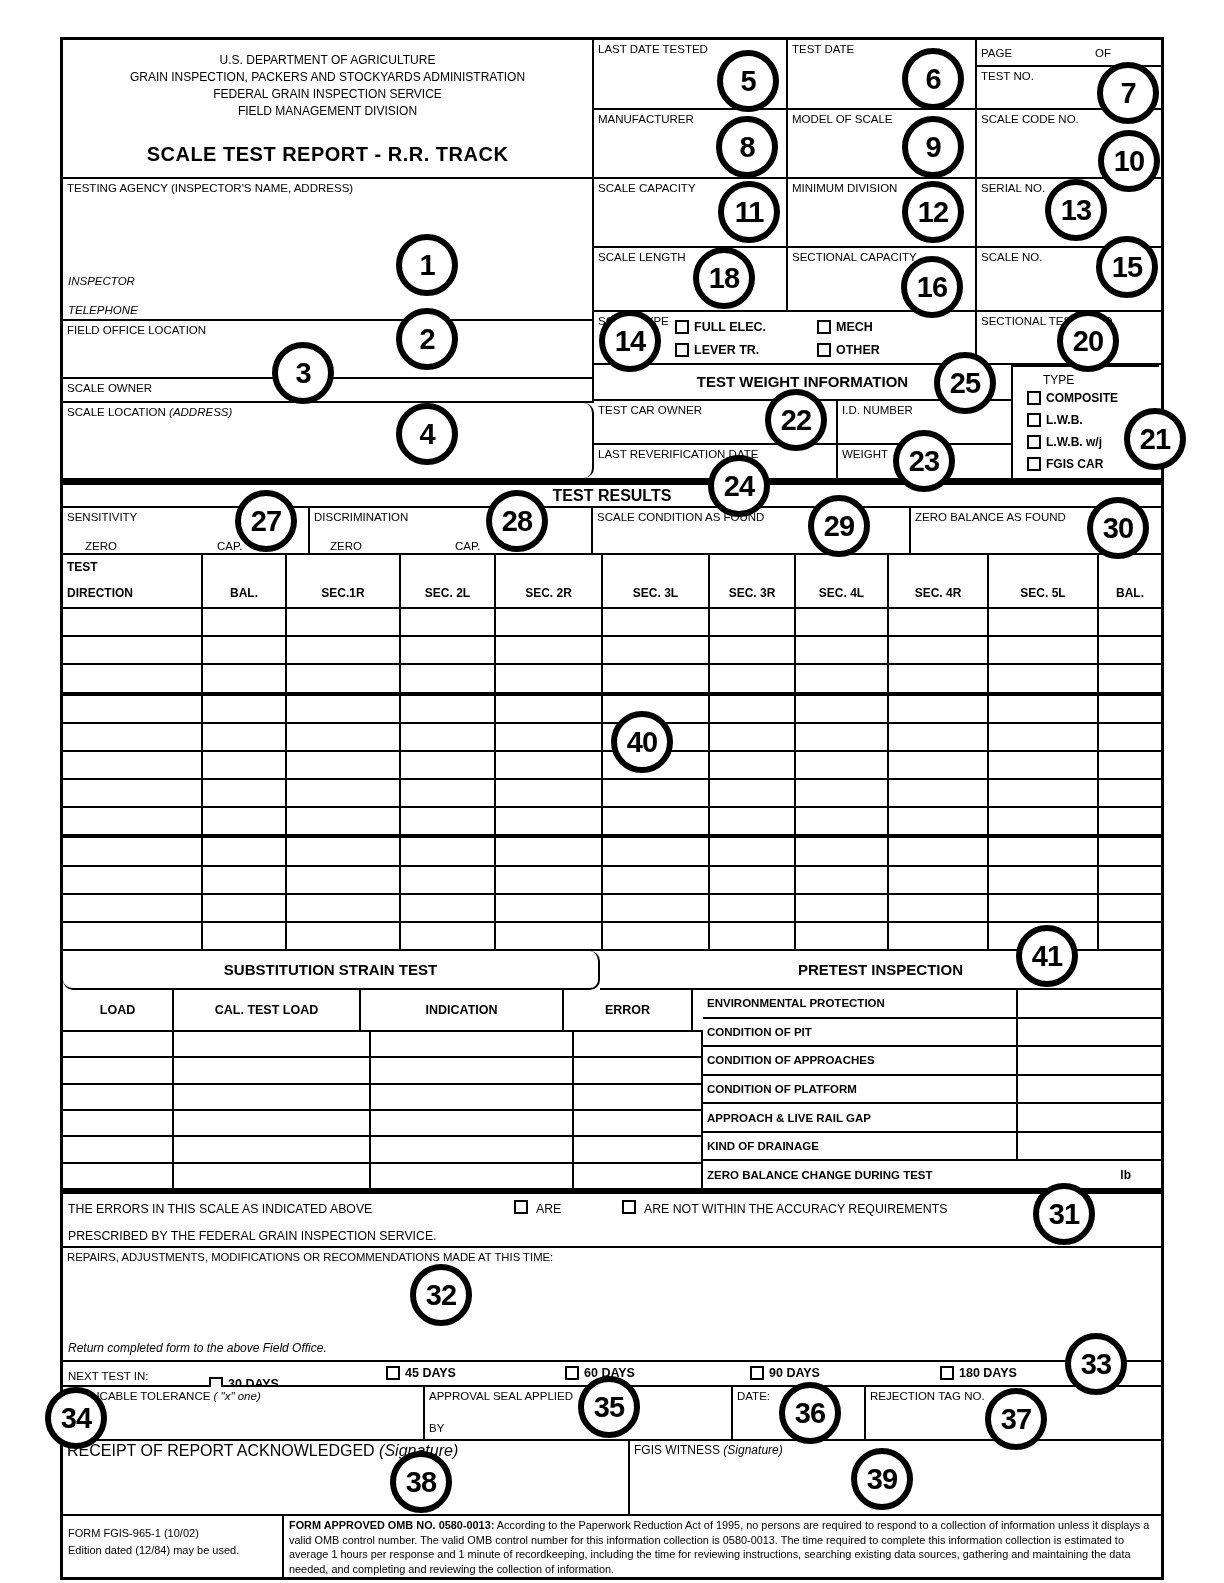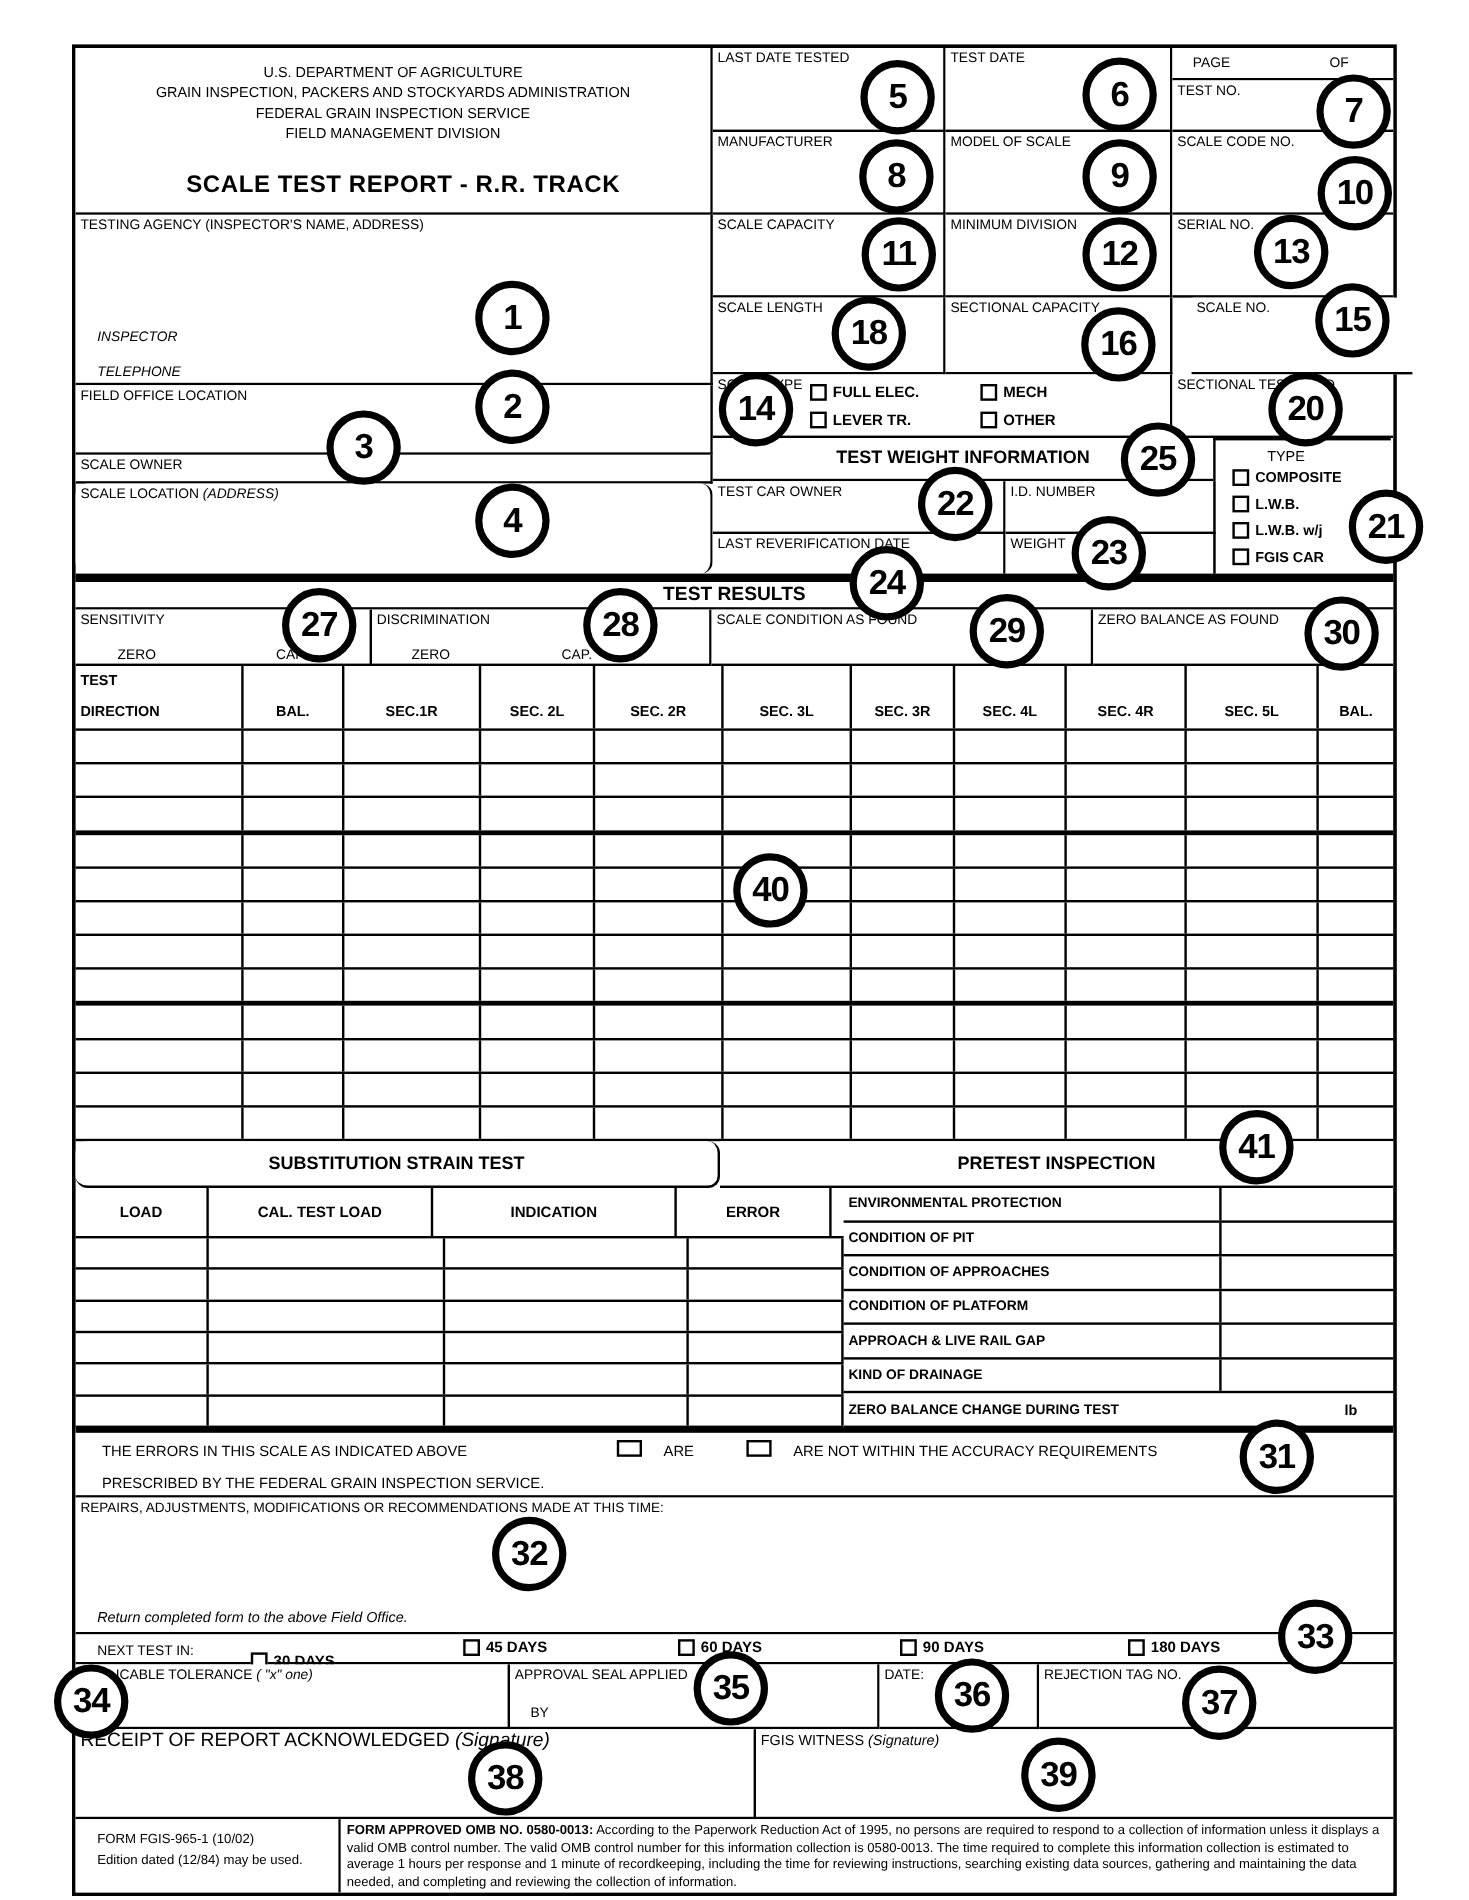--- a/index.html
+++ b/index.html
@@ -4,21 +4,21 @@
 <style>
   html,body{margin:0;padding:0;background:#fff;}
   #page{position:relative;width:1224px;height:1583px;background:#fff;color:#000;
         font-family:"Liberation Sans",sans-serif;overflow:hidden;}
   #form{position:absolute;left:60px;top:37px;width:1104px;height:1543px;
         border:3px solid #000;box-sizing:border-box;}
   .cell{position:absolute;box-sizing:border-box;border-right:2px solid #000;border-bottom:2px solid #000;background:#fff;}
   .noR{border-right:none;}
   .noB{border-bottom:none;}
   .lbl{display:block;font-size:11.5px;line-height:13px;padding:3px 4px;white-space:nowrap;}
-  .abs{position:absolute;white-space:nowrap;padding-left:17px;}
+  .abs{position:absolute;white-space:nowrap;}
   .it{font-style:italic;}
   .b{font-weight:bold;}
   .bar{position:absolute;background:#000;}
   .sectitle{font-weight:bold;text-align:center;}
   
   .deptline{font-size:12px;line-height:17px;text-align:center;}
   .formtitle{font-size:20px;font-weight:bold;text-align:center;letter-spacing:.5px;}
   
   .cb{display:inline-block;width:14px;height:14px;border:2px solid #000;background:#fff;box-sizing:border-box;flex:none;}
   .cbitem{position:absolute;display:flex;align-items:center;gap:5px;}
@@ -98,21 +98,21 @@
     </div>
     <div class="cell noR" style="left:914px;top:139px;width:184px;height:69px;">
       <span class="lbl">SERIAL NO.</span>
     </div>
     <div class="cell" style="left:531px;top:208px;width:194px;height:64px;">
       <span class="lbl">SCALE LENGTH</span>
     </div>
     <div class="cell" style="left:725px;top:208px;width:189px;height:64px;">
       <span class="lbl">SECTIONAL CAPACITY</span>
     </div>
-    <div class="cell noR" style="left:914px;top:208px;width:184px;height:64px;margin-left:16px;">
+    <div class="cell noR" style="left:914px;top:208px;width:184px;height:64px;">
       <span class="lbl">SCALE NO.</span>
     </div>
     <div class="cell" style="left:531px;top:272px;width:383px;height:53px;">
       <span class="lbl">SCALE TYPE</span>
       <div class="abs" style="left:0;top:0;width:100%;height:100%;">
           <div class="cbitem" style="left: 81px; top: 8px;">
             <div class="cb"></div>
             <div class="cbl">FULL ELEC.</div>
           </div>
           <div class="cbitem" style="left: 223px; top: 8px;">

